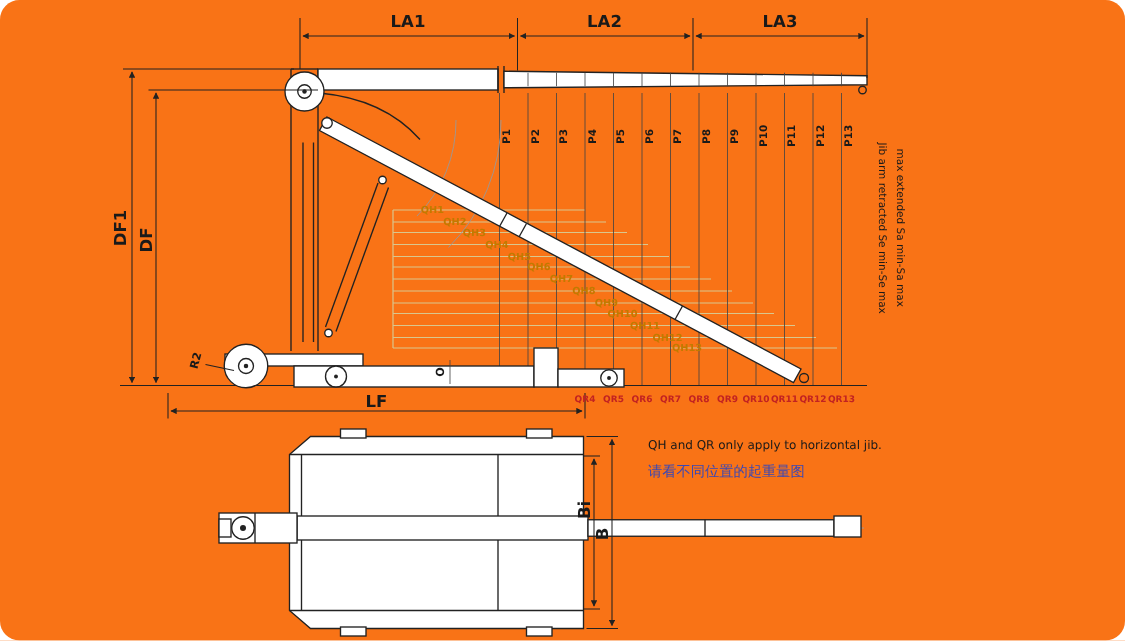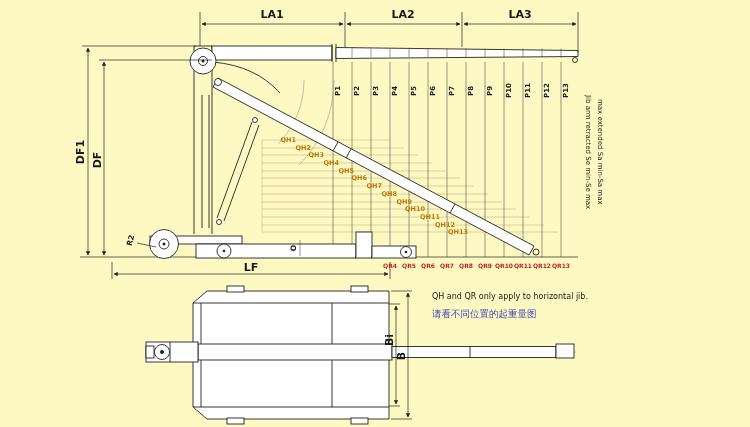--- a/index.html
+++ b/index.html
@@ -1,16 +1,16 @@
 <!DOCTYPE html>
 <html><head>
 <meta charset="utf-8">
 <style>
   html,body{margin:0;padding:0;background:#fff;}
-  .stage{width:750px;height:427px;position:relative;background:#fef9c3;}
+  .stage{width:750px;height:427px;position:relative;background:#f97316;border-radius:13px;}
   svg text{font-family:"DejaVu Sans","Liberation Sans",sans-serif;}
   .dim{font-size:11px;font-weight:bold;fill:#1a1a1a;}
   .sm{font-size:7.5px;font-weight:bold;fill:#1a1a1a;}
   .plab{font-size:7px;font-weight:bold;fill:#1a1a1a;}
   .vnote{font-size:7px;fill:#1a1a1a;}
   .note-en{font-size:8px;fill:#1a1a1a;}
   .note-zh{font-size:9.5px;}
   .qh text{font-size:6.5px;font-weight:bold;}
   .qr text{font-size:6px;font-weight:bold;}
   .stroke{stroke:#222;stroke-width:.9;fill:none;}

